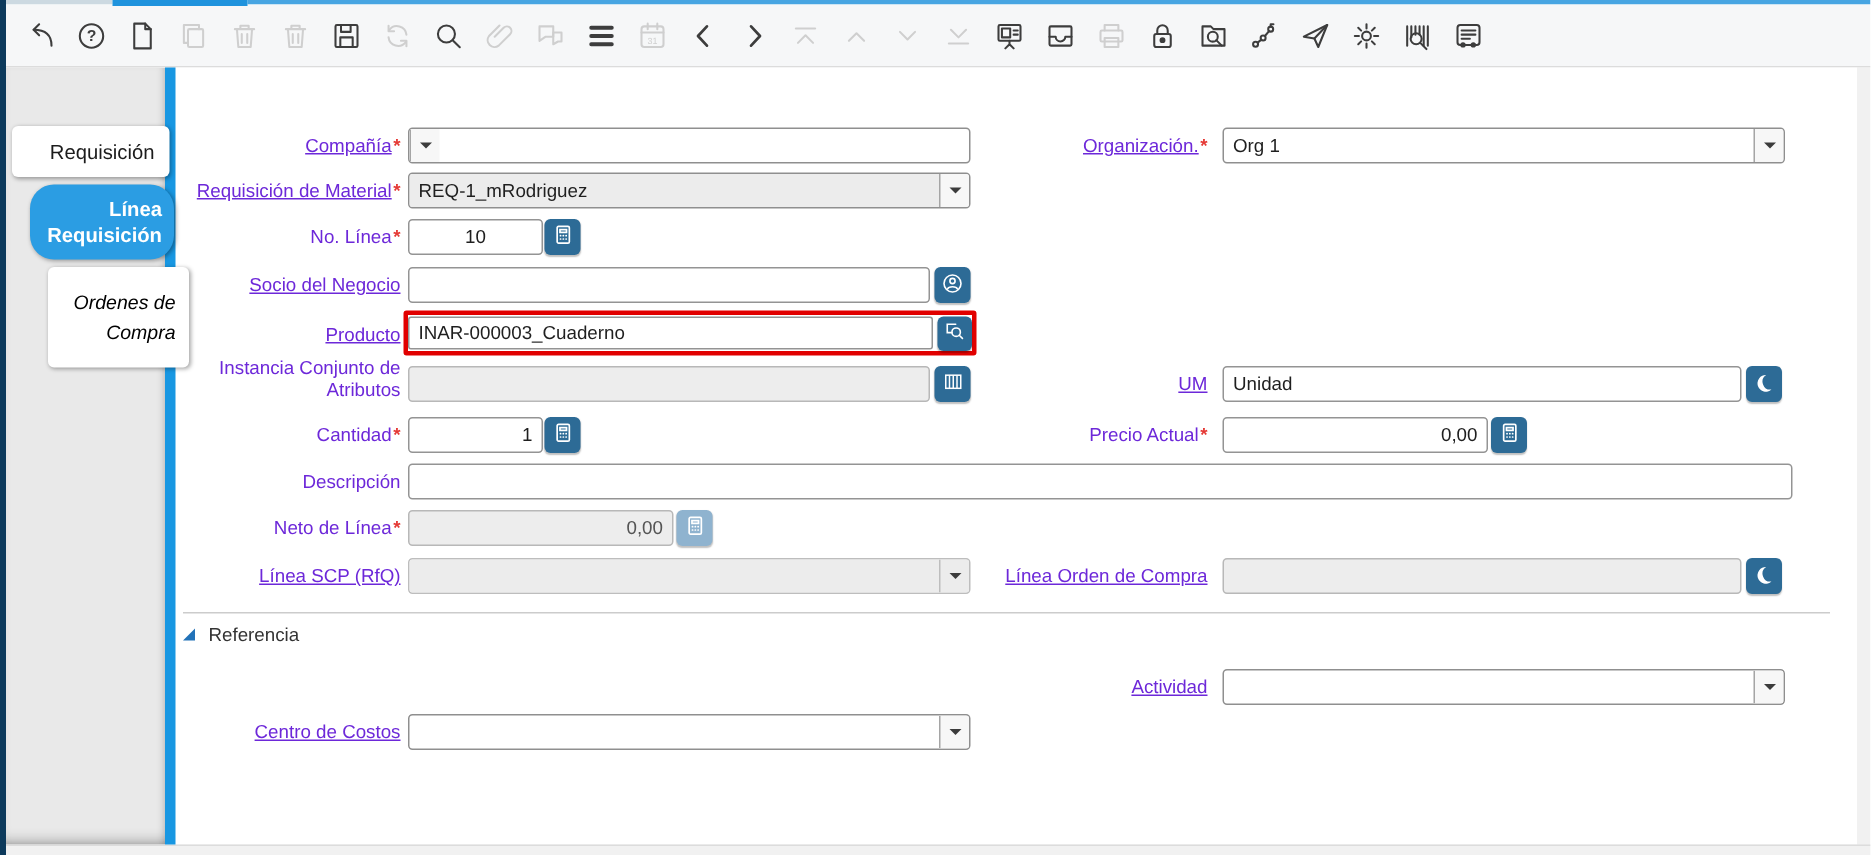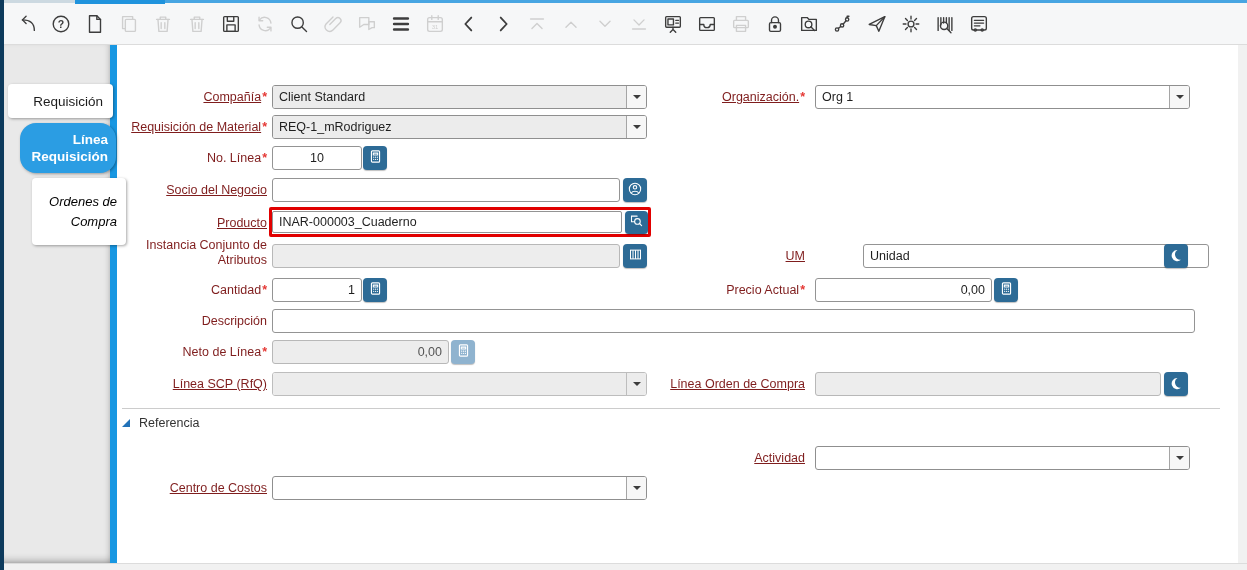--- a/index.html
+++ b/index.html
@@ -30,21 +30,21 @@
     padding-right:8px;z-index:3;line-height:17px;border-radius:16px;}
   #tab-ordenes{left:32px;top:178px;width:94px;height:67px;background:#fff;color:#000000;font-style:italic;
     padding-right:9px;z-index:2;line-height:20px;font-size:13px;}
 
   
   #content{left:117px;top:45px;width:1121px;height:518px;background:#fff;}
   #scrollbar{left:1238px;top:45px;width:9px;height:525px;background:#f1f1f1;}
   #bottom-strip{left:4px;top:563px;width:1243px;height:7px;background:#f1f1f1;border-top:1px solid #dcdcdc;}
 
   
-  .flabel{position:absolute;left:122px;width:145px;text-align:right;font-size:12.5px;color:#7f1d1d;line-height:24px;white-space:nowrap;}
+  .flabel{position:absolute;left:122px;width:145px;text-align:right;font-size:12.5px;color:#6d28d9;line-height:24px;white-space:nowrap;}
   .flabel.rcol{left:655px;width:150px;}
   .flabel.wrap2{white-space:normal;line-height:15px;}
   .lt.u{text-decoration:underline;}
   .star::after{content:"*";color:#e53935;margin-left:1px;font-weight:bold;}
 
   .fi{position:absolute;height:24px;border:1px solid #949494;border-radius:3px;background:#fff;color:#1f1f1f;
     font:12.5px "Liberation Sans", sans-serif;padding:0 6px;box-sizing:border-box;outline:none;}
   .fi.num{text-align:right;}
   .fi.dis{background:#ededed;border-color:#b8b8b8;color:#555;}
 
@@ -274,21 +274,20 @@
 <div class="tab" id="tab-ordenes">
   <span>Ordenes de Compra</span>
 </div>
 
 <div class="abs" id="content"></div>
 <div class="abs" id="scrollbar"></div>
 <div class="abs" id="bottom-strip"></div>
 
 <div class="flabel" style="top:85px"><span class="lt u">Compañía</span><span class="star"></span></div>
 <div class="combo ro" style="left:272px;top:85px;width:375px">
-  <span class="cv">Client Standard</span>
   <span class="ca"></span>
 </div>
 <div class="flabel rcol" style="top:85px"><span class="lt u">Organización.</span><span class="star"></span></div>
 <div class="combo" style="left:815px;top:85px;width:375px">
   <span class="cv">Org 1</span>
   <span class="ca"></span>
 </div>
 
 <div class="flabel" style="top:115px"><span class="lt u">Requisición de Material</span><span class="star"></span></div>
 <div class="combo ro" style="left:272px;top:115px;width:375px">
@@ -330,21 +329,21 @@
 
 <div class="flabel wrap2" style="top:238px"><span class="lt">Instancia Conjunto de Atributos</span></div>
 <input class="fi dis" style="left: 272px; top: 244px; width: 348px;" disabled="" value="">
 <button class="abtn" style="left:623px;top:244px">
   <span><svg viewBox="0 0 24 24" width="15" height="15" fill="none" stroke="#fff" stroke-width="1.6">
         <rect x="4" y="5" width="16" height="14"></rect>
         <path d="M8 5v14M12 5v14M16 5v14"></path>
       </svg></span>
 </button>
 <div class="flabel rcol" style="top:244px"><span class="lt u">UM</span></div>
-<input class="fi" style="left: 815px; top: 244px; width: 346px; margin-left: 48px;" value="Unidad">
+<input class="fi" style="left: 815px; top: 244px; width: 346px;" value="Unidad">
 <button class="abtn" style="left:1164px;top:244px">
   <span><svg viewBox="0 0 24 24" width="14" height="14">
         <path d="M14.5 3.5a9.5 9.5 0 1 0 6 16.5 9 9 0 0 1-6-16.5z" fill="#fff"></path>
       </svg></span>
 </button>
 
 <div class="flabel" style="top:278px"><span class="lt">Cantidad</span><span class="star"></span></div>
 <input class="fi num" style="left: 272px; top: 278px; width: 90px;" value="1">
 <button class="abtn" style="left:363px;top:278px">
   <span><svg viewBox="0 0 24 24" width="15" height="15" fill="none" stroke="#fff" stroke-width="1.8" stroke-linecap="round">

